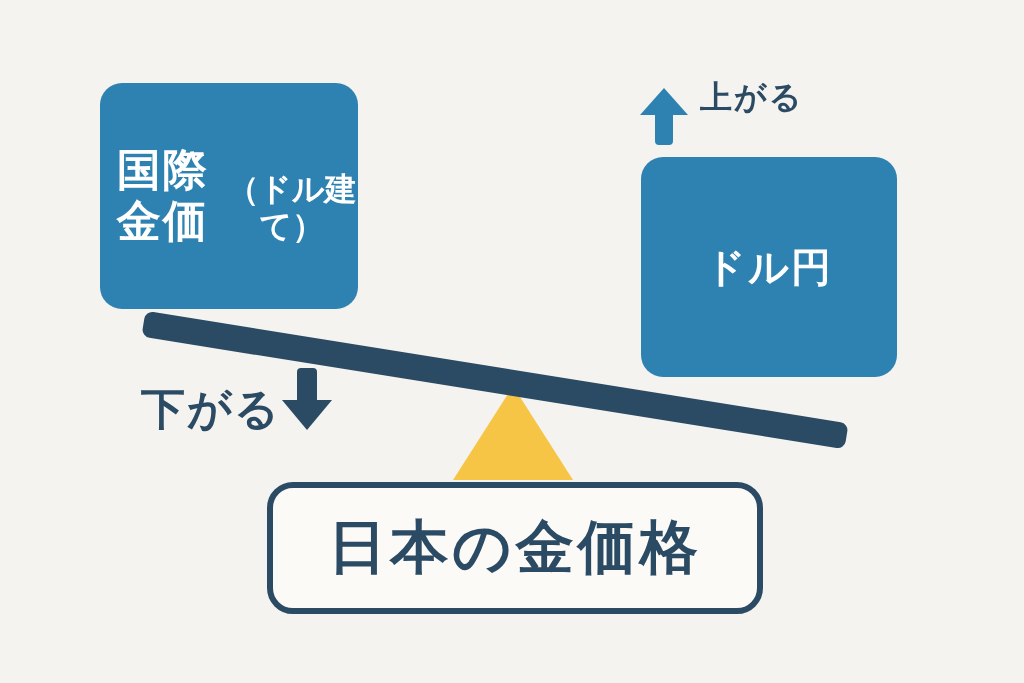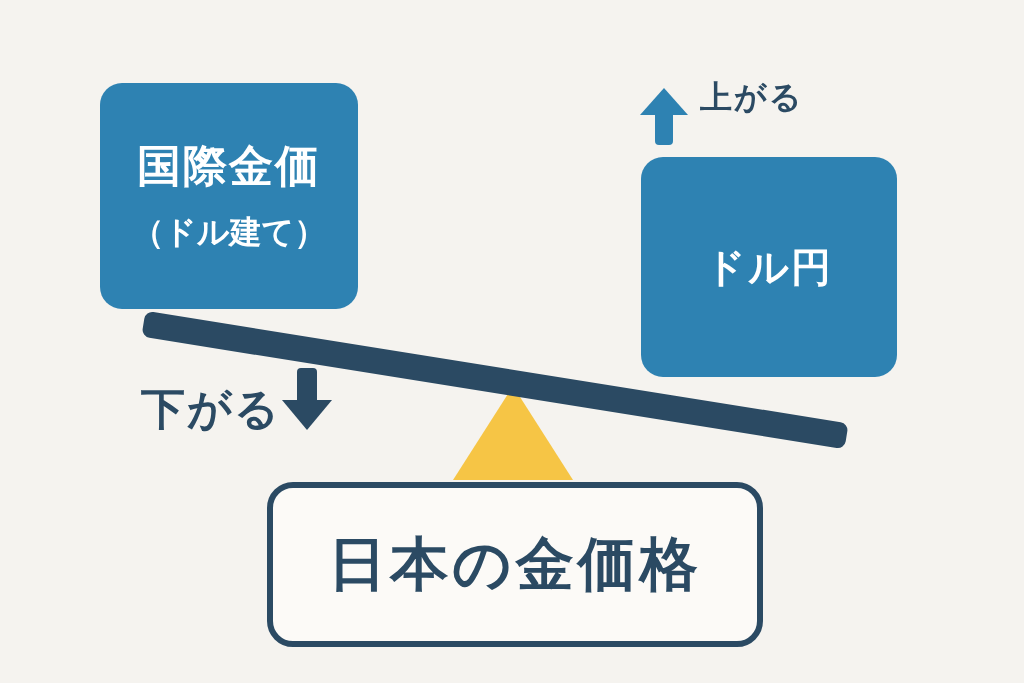--- a/index.html
+++ b/index.html
@@ -16,21 +16,21 @@
     background:var(--bg,#f5f3ef);
     overflow:hidden;
     font-weight:bold;
   }
   
   .bluebox{
     position:absolute;
     background:var(--blue,#2e82b2);
     border-radius:22px;
     color:var(--white,#fff);
-    display:flex;flex-direction:column;
+    display:flex;flex-direction:row;
     align-items:center;justify-content:center;
     text-align:center;
     line-height:1.15;
   }
   .box-left{left:100px;top:83px;width:258px;height:226px;}
   .box-left .l1{font-size:44px;letter-spacing:2px;}
   .box-left .l2{font-size:32px;margin-top:23px;letter-spacing:0px;}
   .box-right{left:641px;top:157px;width:256px;height:220px;gap:19px;}
   .box-right .l1{font-size:40px;letter-spacing:2px;}
   .box-right .l2{font-size:40px;margin-top:14px;letter-spacing:1px;}
@@ -71,21 +71,21 @@
     left:453px;top:386px;
     width:0;height:0;
     border-left:60px solid transparent;
     border-right:60px solid transparent;
     border-bottom:94px solid var(--yellow,#f6c545);
     z-index:2;
   }
   
   .resultbox{
     position:absolute;
-    left:267px;top:482px;width:496px;height:165px;
+    left:267px;top:482px;width:496px;height:132px;
     background:var(--boxwhite,#fcfaf7);
     border:6px solid var(--navy,#2b4a63);
     border-radius:26px;
     box-sizing:border-box;
     display:flex;align-items:center;justify-content:center;
     z-index:4;
   }
   .resultbox .txt{
     color:var(--navy,#2b4a63);
     font-size:58px;letter-spacing:4px;white-space:nowrap;

